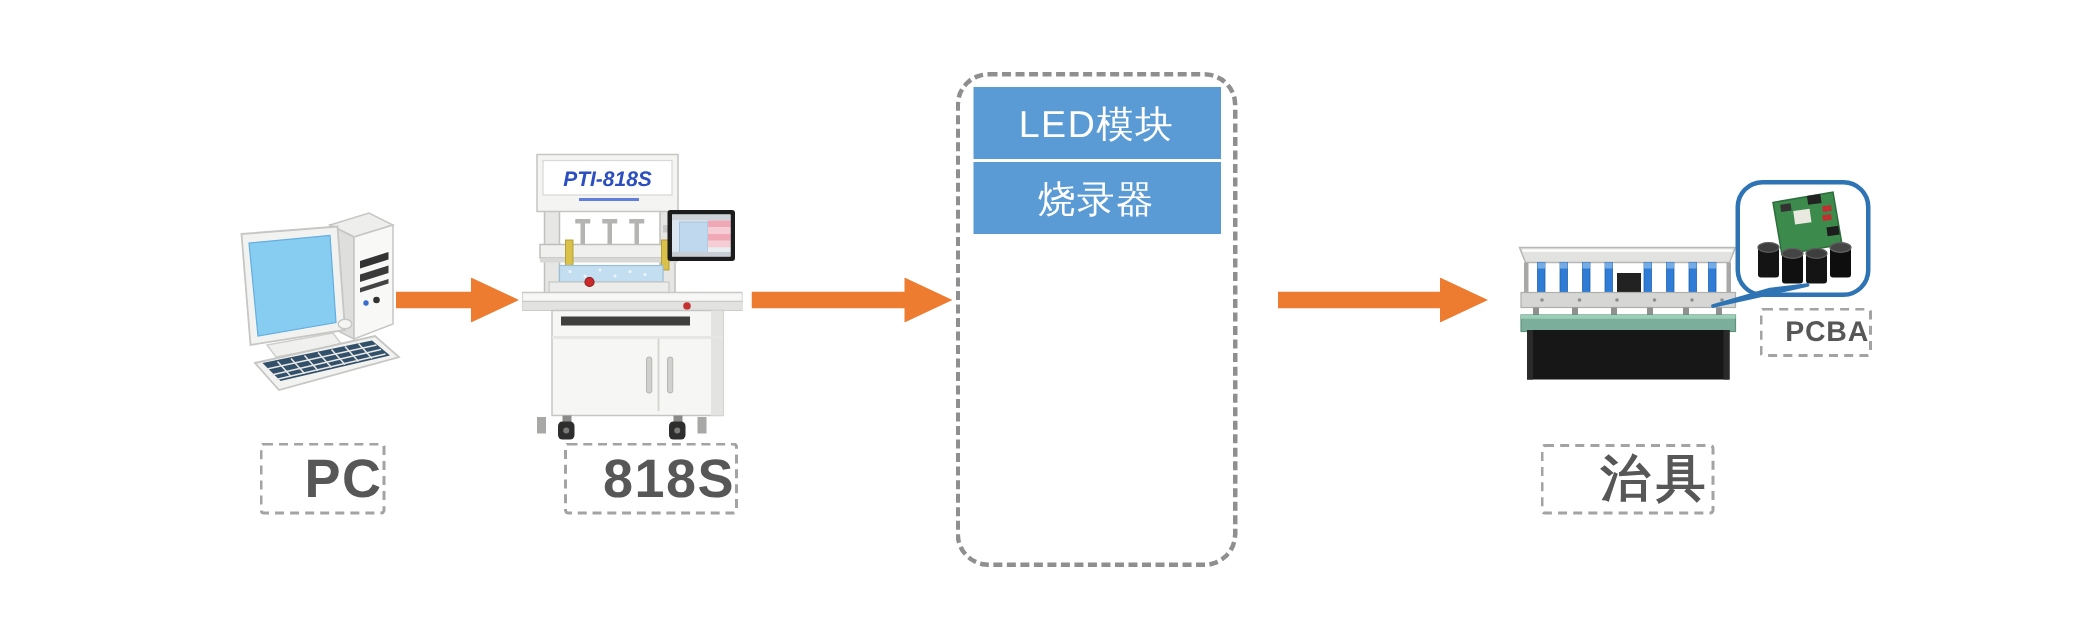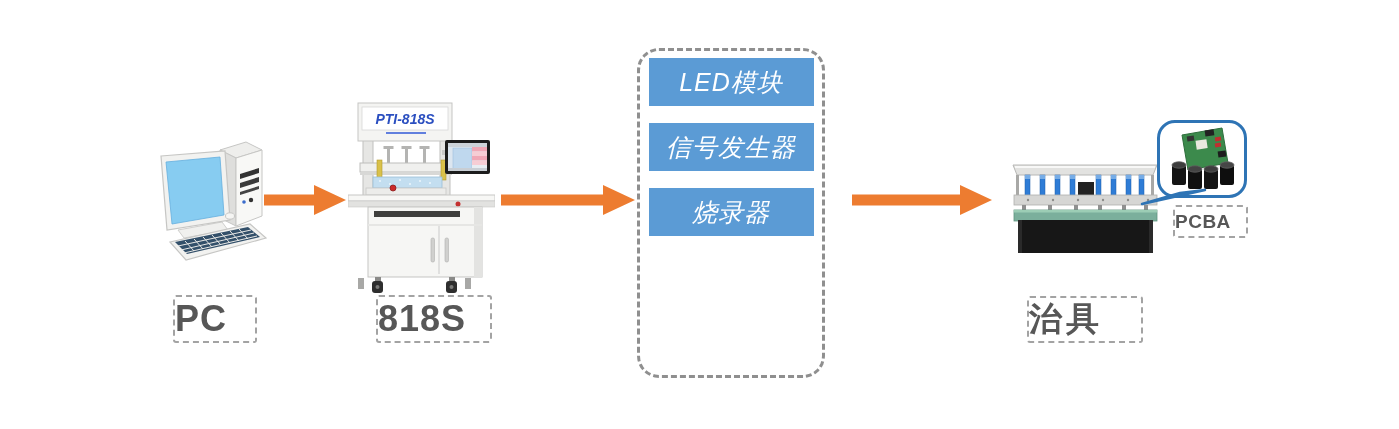--- a/index.html
+++ b/index.html
@@ -5,34 +5,33 @@
   html,body{margin:0;padding:0;background:#ffffff;}
   .canvas{
     position:relative;width:1399px;height:429px;background:#ffffff;overflow:hidden;
     font-family:"Liberation Sans","DejaVu Sans",sans-serif;
   }
   .abs{position:absolute;}
 
   
   .name-label{
     position:absolute;border:2px dashed #a3a3a3;border-radius:3px;
-    display:flex;align-items:center;justify-content:flex-start;
+    display:flex;align-items:center;justify-content:flex-end;
     color:#575757;font-weight:bold;background:transparent;box-sizing:border-box;
   }
   .name-label.big{font-size:36px;letter-spacing:1px;}
   .name-label.cjk{font-size:33px;letter-spacing:4px;}
   .name-label.small{font-size:19px;letter-spacing:0.5px;}
 
   
   .group-box{
     position:absolute;left:637px;top:48px;width:188px;height:330px;
     border:3px dashed #8f8f8f;border-radius:22px;box-sizing:border-box;
-    display:flex;flex-direction:column;align-items:center;gap:17px;
+    display:flex;flex-direction:column;align-items:center;gap:2px;
     padding-top:7px;
-    font-style:italic;
   }
   .inst{
     width:165px;height:48px;background:#5b9bd5;color:#ffffff;
     display:flex;align-items:center;justify-content:center;
     font-size:25px;letter-spacing:1px;flex:0 0 auto;
   }
 
   
   .callout{
     position:absolute;left:1157px;top:120px;width:90px;height:78px;
@@ -177,21 +176,20 @@
       <rect x="117" y="180" width="6" height="11" fill="#a8a8a6"></rect>
     </g>
   </svg>
 
   <svg class="abs" style="left:501px;top:185px" width="134" height="30" viewBox="0 0 134 30">
     <polygon points="0,9.5 102,9.5 102,0 134,15 102,30 102,20.5 0,20.5" fill="#ed7c30"></polygon>
   </svg>
 
   <div class="group-box">
     <div class="inst">LED模块</div>
-    <div class="inst">信号发生器</div>
     <div class="inst">烧录器</div>
   </div>
 
   <svg class="abs" style="left:852px;top:185px" width="140" height="30" viewBox="0 0 140 30">
     <polygon points="0,9.5 108,9.5 108,0 140,15 108,30 108,20.5 0,20.5" fill="#ed7c30"></polygon>
   </svg>
 
   <svg class="abs" style="left:1008px;top:156px" width="155" height="102" viewBox="0 0 155 102">
 
     <polygon points="5,9 149,9 145,19 9,19" fill="#e2e2e0" stroke="#b8b8b6" stroke-width="1"></polygon>

